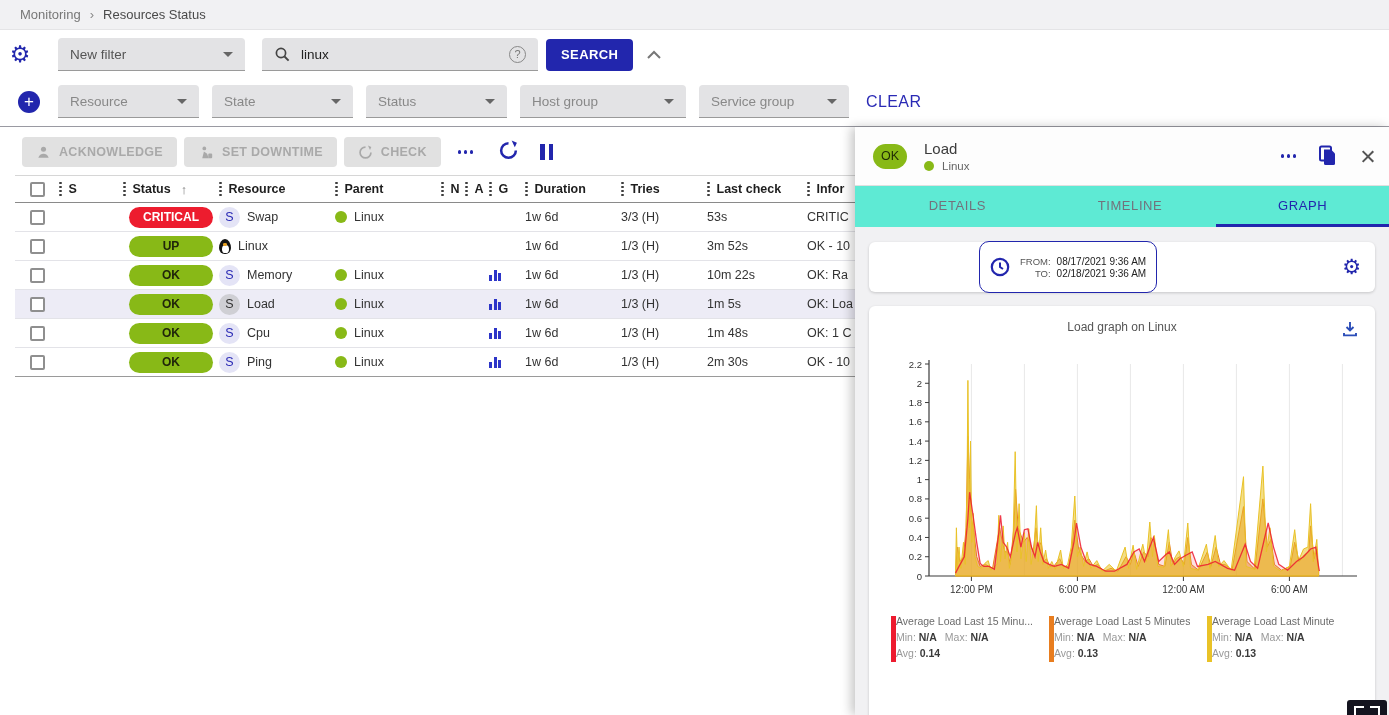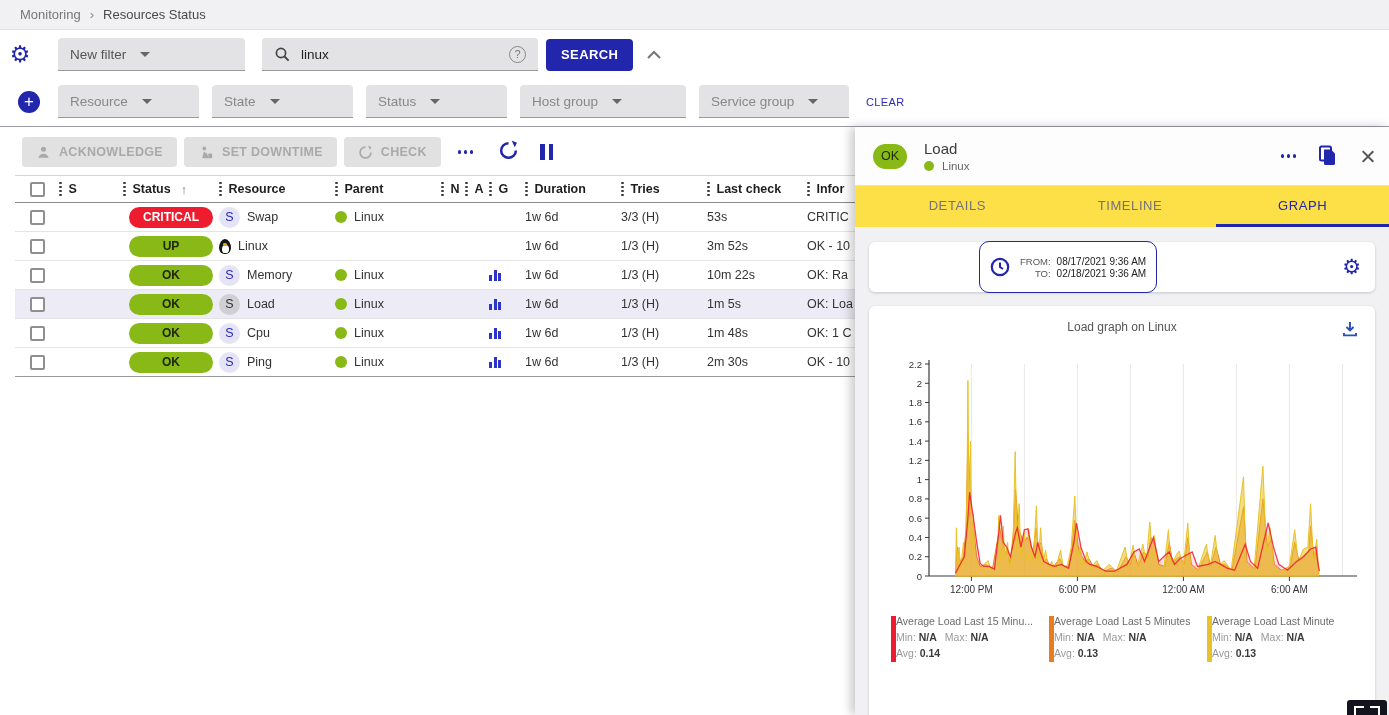--- a/index.html
+++ b/index.html
@@ -16,40 +16,40 @@
 
   
   .filters { background:#fff; padding:6px 0 0 0; border-bottom:1px solid #9a9aa2; height:97px; }
   .frow { display:flex; align-items:center; }
   .frow1 { padding:2px 0 4px 0; }
   .gear-btn { width:40px; display:flex; justify-content:center; }
   .gear { color:var(--accent,#2226ad); font-size:23px; line-height:1; }
   .chip { background:#e3e3e5; border-radius:4px 4px 0 0; height:33px; display:flex;
     align-items:center; padding:0 12px; color:#555; font-size:13.5px;
     border-bottom:1px solid #9a9a9a; }
-  .select-chip { justify-content:flex-start; cursor:pointer; }
+  .select-chip { justify-content:space-between; cursor:pointer; }
   .caret { width:0; height:0; border-left:5px solid transparent; border-right:5px solid transparent;
     border-top:5px solid #666; margin-left:14px; }
   .savedfilter { width:187px; margin-left:18px; }
   .searchbox { width:276px; margin-left:17px; gap:10px; border-radius:4px 4px 0 0; }
   .searchbox input { border:none; background:transparent; outline:none; font-size:13.5px;
     color:#222; flex:1; font-family:inherit; }
   .help-circ { width:17px; height:17px; border:1.6px solid #888; border-radius:50%;
     color:#777; font-size:11px; display:flex; align-items:center; justify-content:center; }
   .search-btn { margin-left:8px; background:var(--accent,#2226ad); color:#fff; border:none;
     border-radius:4px; height:32px; padding:0 15px; font-size:13px; font-weight:bold;
     letter-spacing:.4px; cursor:pointer; font-family:inherit; }
   .collapse-up { margin-left:13px; }
   .frow2 { padding:10px 0 11px 0; }
   .plus-circ { width:22px; height:22px; background:var(--accent,#2226ad); border-radius:50%;
     color:#fff; font-size:17px; display:flex; align-items:center; justify-content:center;
     margin:0 18px 0 18px; cursor:pointer; }
   .crit-chip { width:141px; margin-right:13px; color:#888; }
   .crit-wide { width:166px; }
-  .clear-link { color:#2a2ab5; font-size:11px; letter-spacing:.4px; margin-left:17px; cursor:pointer; }
+  .clear-link { color:#2a2ab5; font-size:16px; letter-spacing:.4px; margin-left:17px; cursor:pointer; }
 
   
   .actionbar { display:flex; align-items:center; padding:10px 0 8px 22px; gap:7px; }
   .abtn { background:#e1e1e1; border:none; border-radius:4px; height:30px; padding:0 14px;
     color:#a9a9a9; font-size:12.5px; font-weight:bold; letter-spacing:.3px;
     display:flex; align-items:center; gap:8px; font-family:inherit; }
   .more-dots { display:flex; gap:2.5px; margin:0 18px 0 10px; cursor:pointer; }
   .more-dots i { width:3.5px; height:3.5px; border-radius:50%; background:var(--accent,#2226ad); }
   .icon-btn { background:none; border:none; cursor:pointer; margin-right:14px; }
   .pause-ic { display:flex; gap:4px; }
@@ -95,21 +95,21 @@
   .ptitlebox { margin-left:17px; flex:1; }
   .ptitle { font-size:15px; color:#3c3c3c; }
   .psub { display:flex; align-items:center; gap:8px; margin-top:3px; }
   .psub .dot { width:10px; height:10px; border-radius:50%; background:var(--ok,#88b917); }
   .psub span { font-size:11.5px; color:#666; }
   .phead-icons { display:flex; align-items:center; gap:22px; }
   .xicon { position:relative; width:15px; height:15px; cursor:pointer; }
   .xicon::before,.xicon::after { content:""; position:absolute; left:7px; top:0; width:1.8px;
     height:15px; background:#555; }
   .xicon::before { transform:rotate(45deg); } .xicon::after { transform:rotate(-45deg); }
-  .tabs { display:flex; background:#fde047; border-top:1px solid #e0e0e0; height:42px;padding-left:16px; }
+  .tabs { display:flex; background:#5eead4; border-top:1px solid #e0e0e0; height:42px;padding-left:16px; }
   .tab { flex:1; display:flex; align-items:center; justify-content:center; font-size:13px;
     letter-spacing:.6px; color:#72727c; cursor:pointer; border-bottom:3px solid transparent; }
   .tab.active { color:var(--accent,#2226ad); border-bottom:3px solid var(--accent,#2226ad); }
   .pcontent { padding:15px 14px 0 14px; }
   .card { background:#fff; border-radius:6px; box-shadow:0 1px 3px rgba(0,0,0,.18); }
   .timecard { height:50px; display:flex; align-items:center; padding:0 14px 0 52px; }
   .rangegrp { display:flex; border:1px solid var(--accent,#2226ad); border-radius:11px; overflow:hidden; height:27px; }
   .rbtn { display:flex; align-items:center; justify-content:center; padding:0 12px;
     font-size:12px; font-weight:bold; color:var(--accent,#2226ad); background:#fff;
     border-left:1px solid var(--accent,#2226ad); cursor:pointer; letter-spacing:.3px; }

